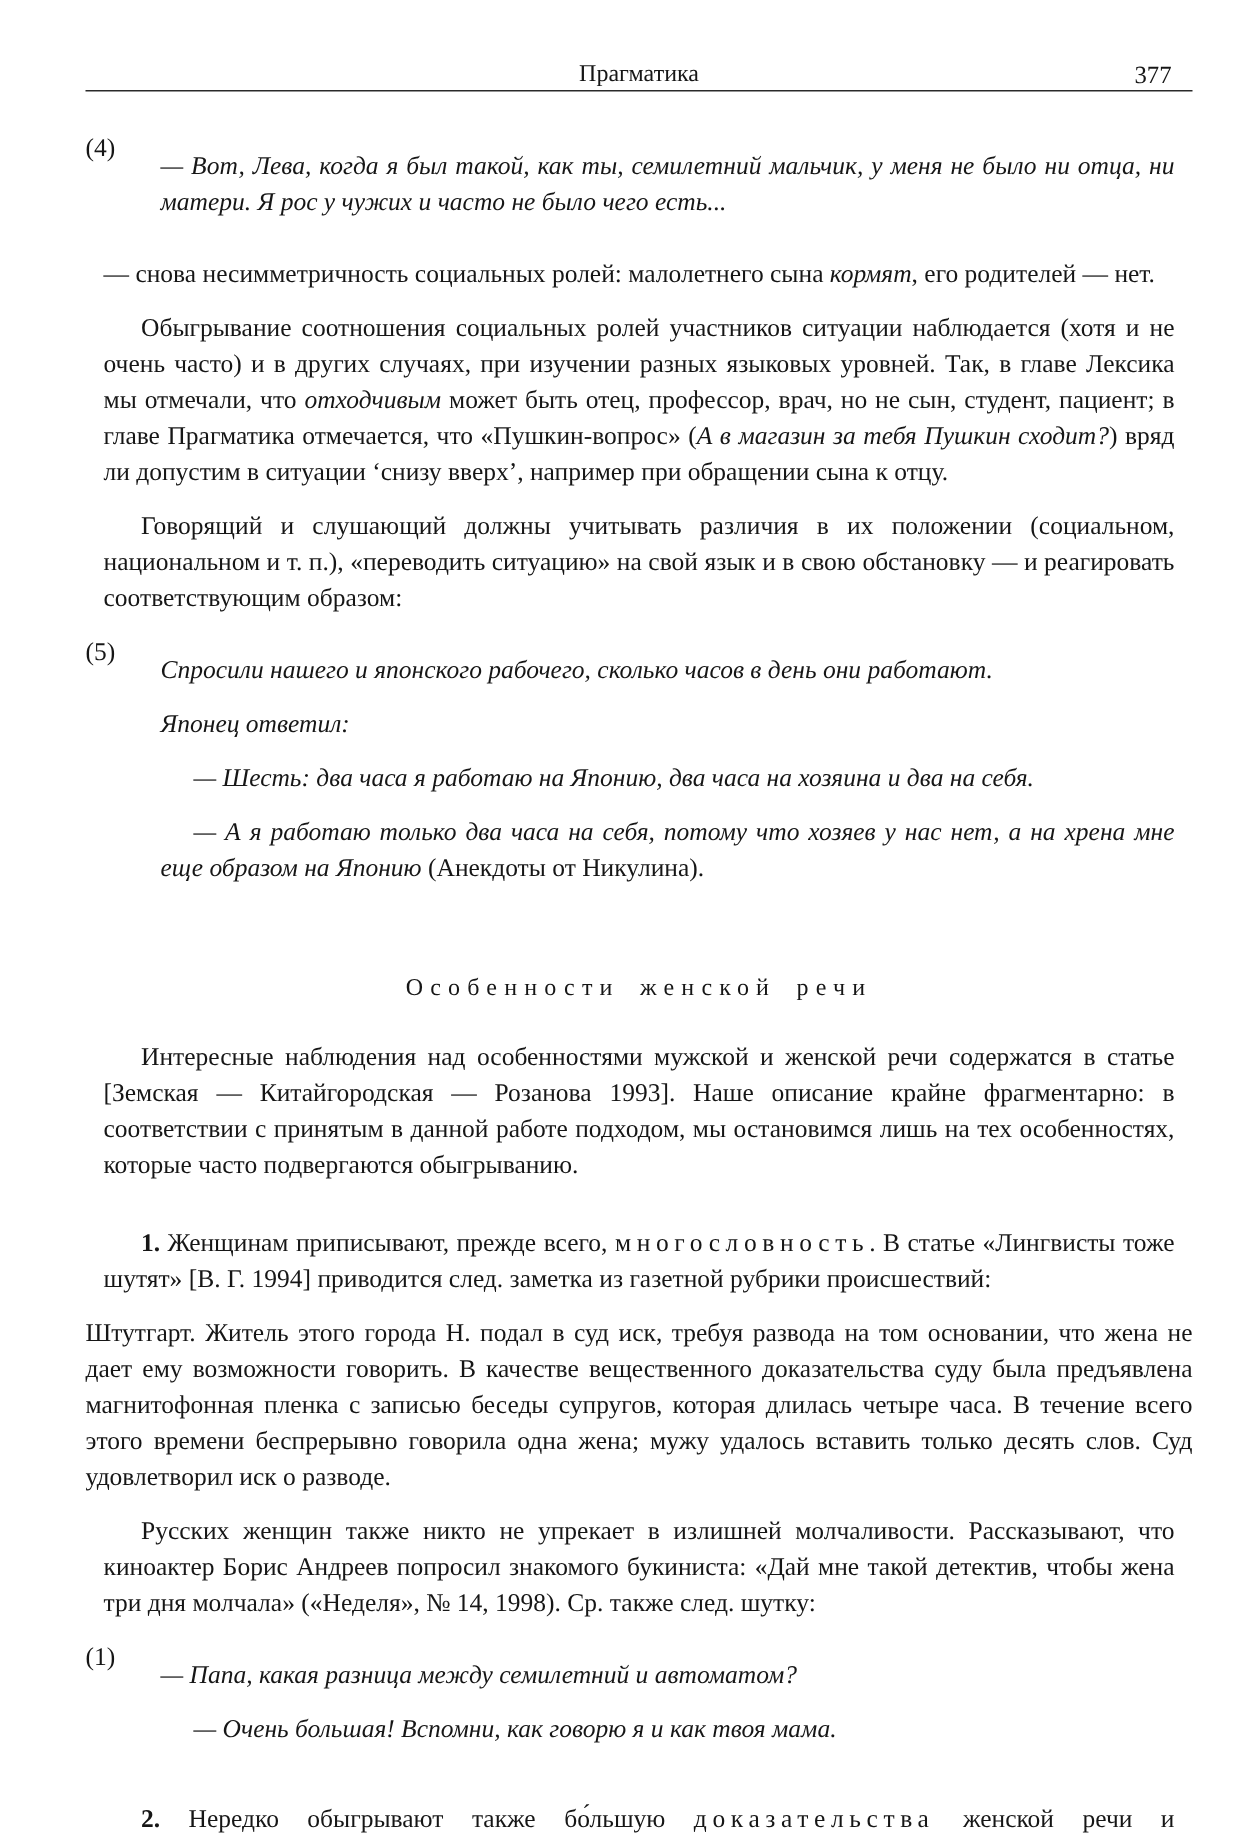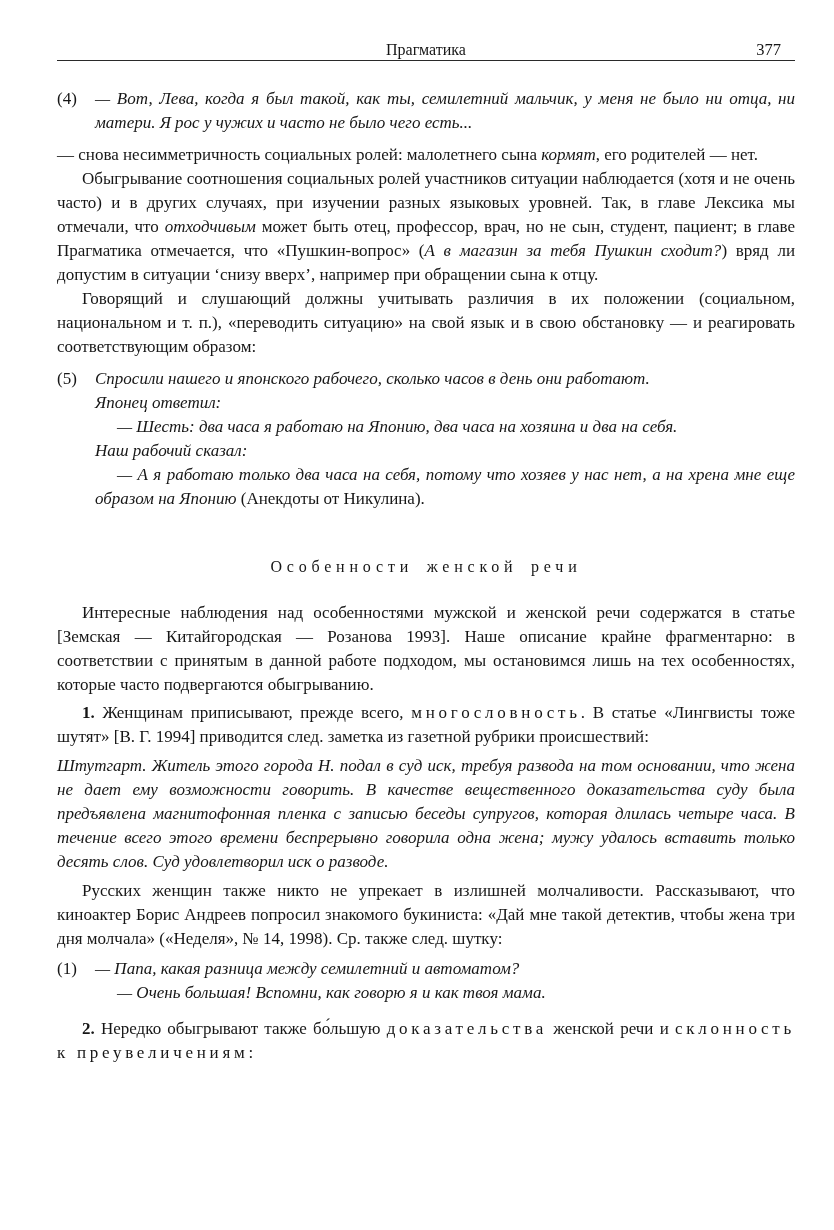--- a/index.html
+++ b/index.html
@@ -24,35 +24,35 @@
     margin-bottom: 26px;
   }
   .running-header-title {
     position: absolute; left: 0; right: 0;
     text-align: center; font-size: 16px;
   }
   .page-number {
     position: absolute; right: 14px; top: 0; font-size: 16.5px;
   }
   
-  p { margin: 0; text-align: justify; }
+  p { margin: 12px; text-align: justify; }
   .indent { text-indent: 25px; }
   
   .quote-block { display: flex; margin: 2px 0 8px 0; }
   .q-label { flex: 0 0 38px; width: 38px; font-style: normal; }
   .q-body { flex: 1; font-style: italic; }
   .q-body p { text-align: justify; }
   .qi { text-indent: 22px; }
   
   .i  { font-style: italic; }
   .r  { font-style: normal; }
   .b  { font-weight: bold; }
   .sp { letter-spacing: 0.22em; }
   
-  .italic-block { font-style: italic; margin: 5px 0 5px 0; }
+  .italic-block { margin: 5px 0 5px 0; }
   
   .section-heading {
     text-align: center;
     text-indent: 0;
     letter-spacing: 0.30em;
     word-spacing: 0.30em;
     font-size: 16px;
     margin: 44px 0 22px 0;
   }
   .gap-sm { height: 4px; }
@@ -81,21 +81,20 @@
     <p class="indent"><span>Обыгрывание соотношения социальных ролей участников ситуации наблюдается (хотя и не очень часто) и в других случаях, при изучении разных языковых уровней. Так, в главе Лексика мы отмечали, что </span><span class="i">отходчивым</span><span> может быть отец, профессор, врач, но не сын, студент, пациент; в главе Прагматика отмечается, что «Пушкин-вопрос» (</span><span class="i">А в магазин за тебя Пушкин сходит?</span><span>) вряд ли допустим в ситуации ‘снизу вверх’, например при обращении сына к отцу.</span></p>
 
     <p class="indent"><span>Говорящий и слушающий должны учитывать различия в их положении (социальном, национальном и т. п.), «переводить ситуацию» на свой язык и в свою обстановку — и реагировать соответствующим образом:</span></p>
 
     <div class="quote-block" style="margin-top:8px;">
       <div class="q-label">(5)</div>
       <div class="q-body">
         <p>Спросили нашего и японского рабочего, сколько часов в день они работают.</p>
         <p>Японец ответил:</p>
         <p class="qi">— Шесть: два часа я работаю на Японию, два часа на хозяина и два на себя.</p>
-        <p>Наш рабочий сказал:</p>
         <p class="qi"><span>— А я работаю только два часа на себя, потому что хозяев у нас нет, а на хрена мне еще образом на Японию </span><span class="r">(Анекдоты от Никулина).</span></p>
       </div>
     </div>
 
     <div class="section-heading">Особенности женской речи</div>
 
     <p class="indent"><span>Интересные наблюдения над особенностями мужской и женской речи содержатся в статье [Земская — Китайгородская — Розанова 1993]. Наше описание крайне фрагментарно: в соответствии с принятым в данной работе подходом, мы остановимся лишь на тех особенностях, которые часто подвергаются обыгрыванию.</span></p>
 
     <div class="gap-sm"></div>
 

